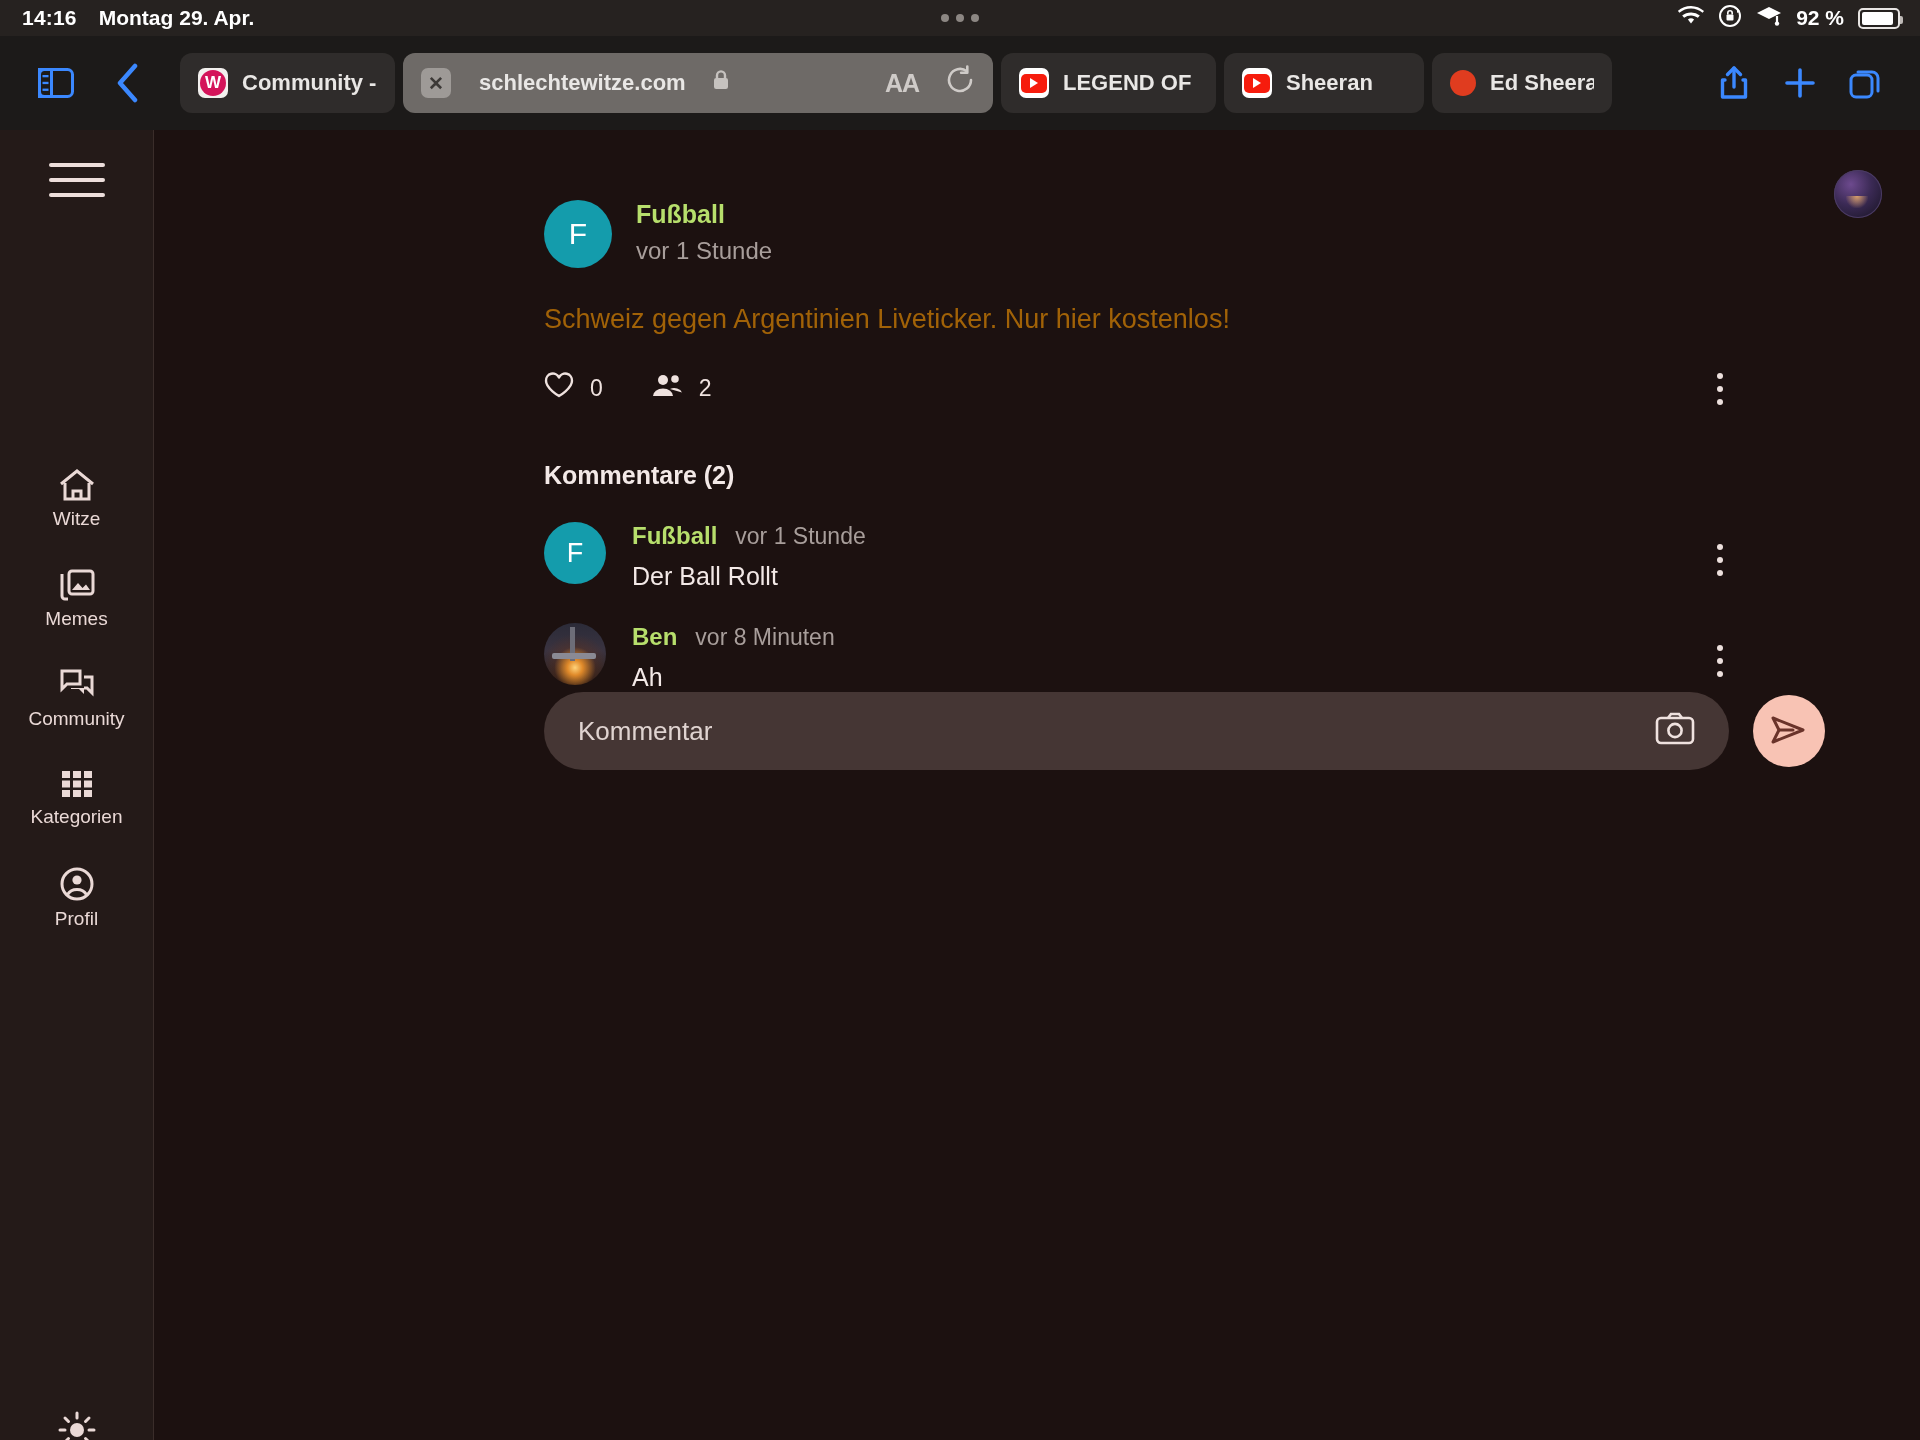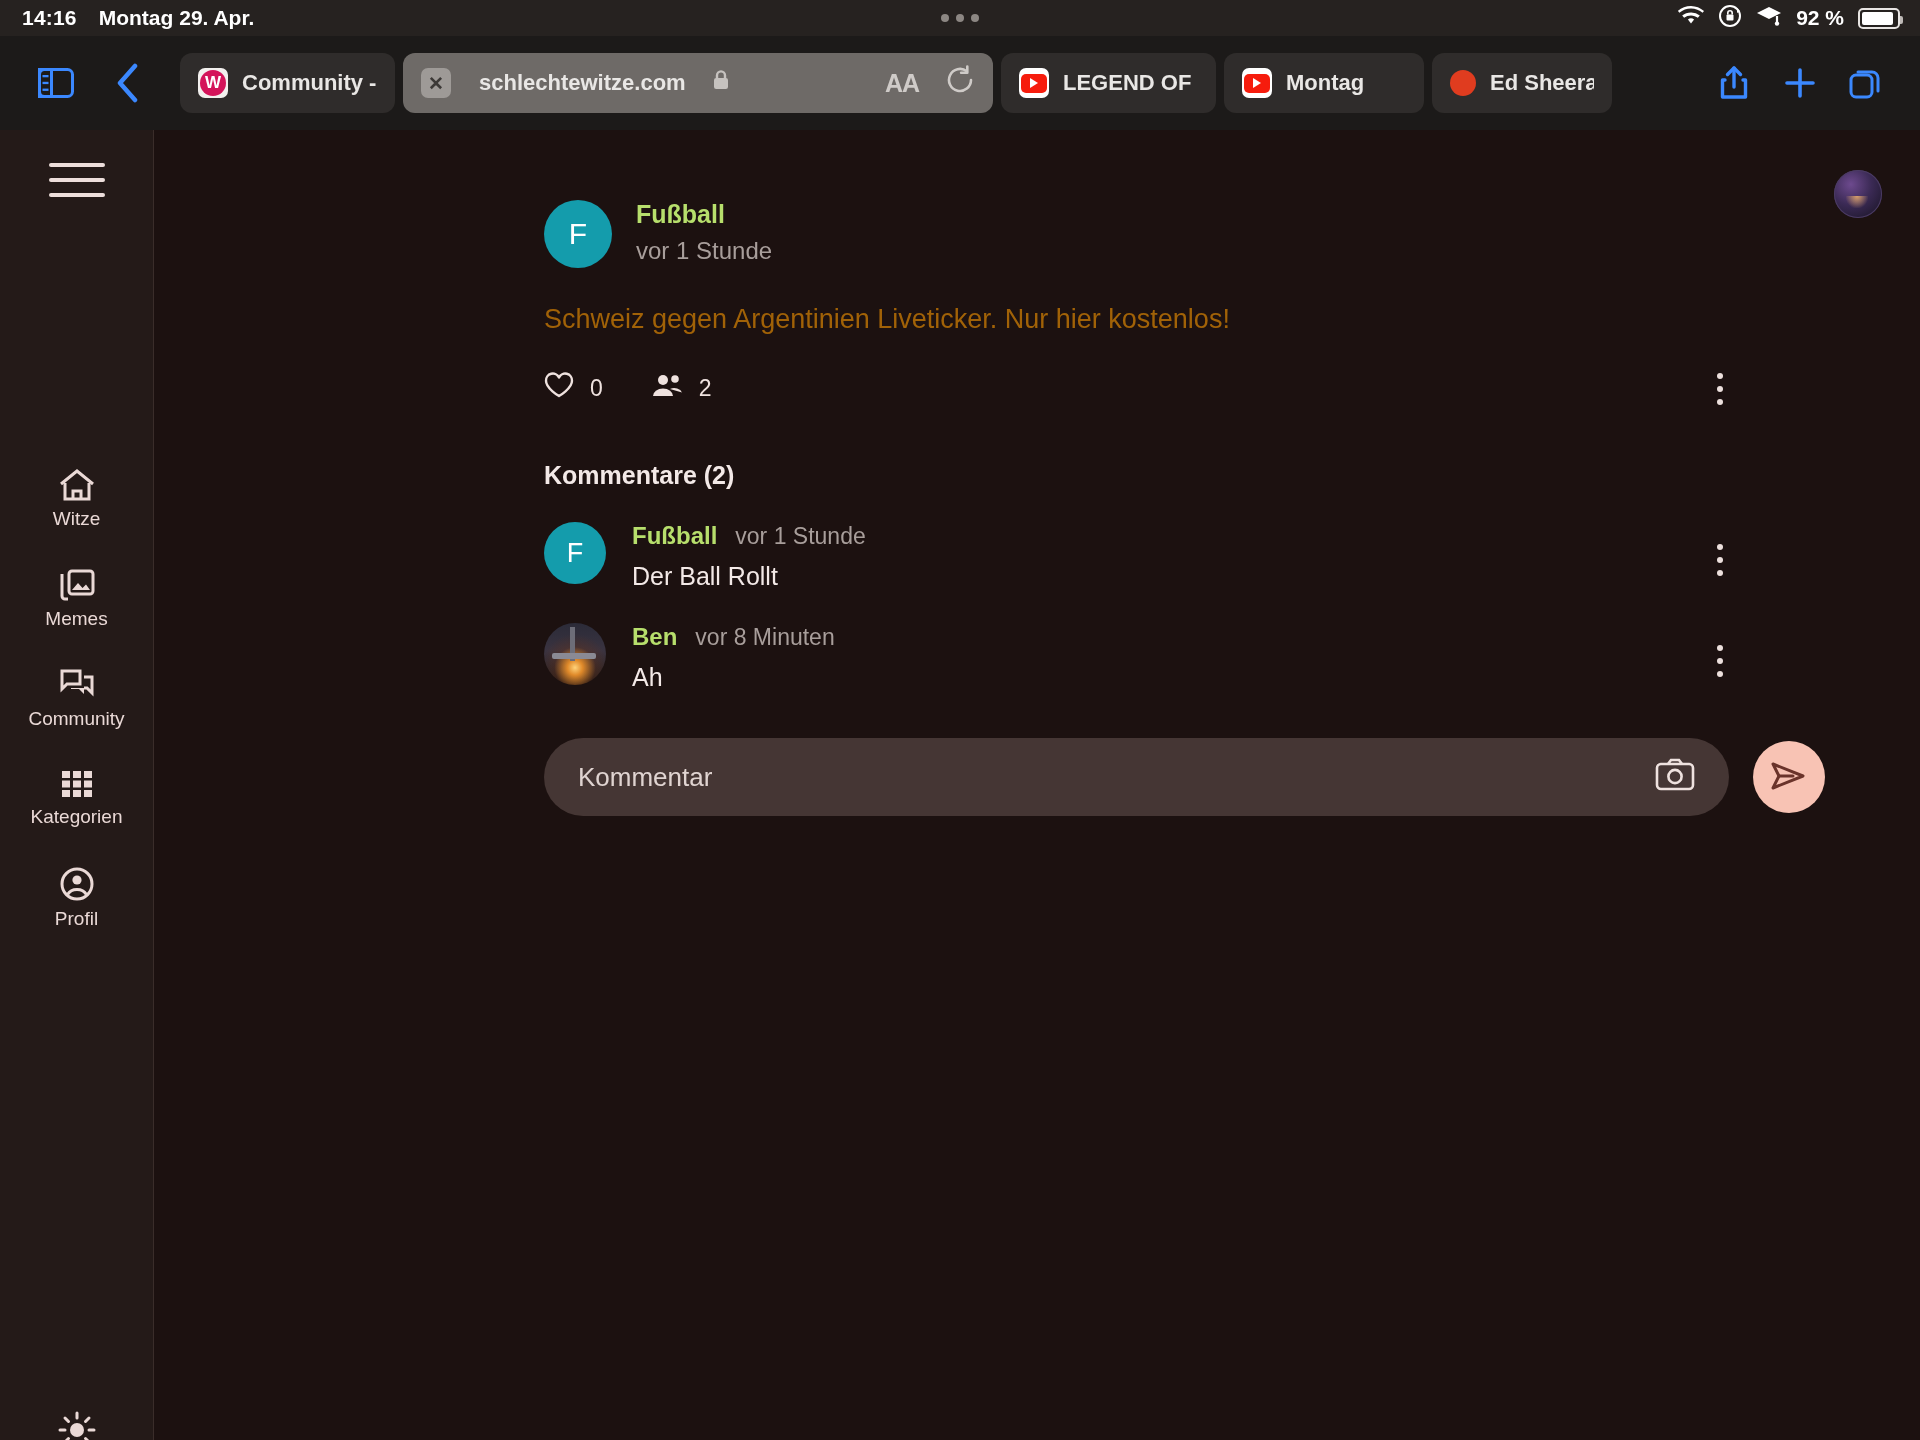--- a/index.html
+++ b/index.html
@@ -151,21 +151,21 @@
 
   #comments-title{ margin-top:56px; font-size:25px; font-weight:bold; color:#f3e9e7; }
 
   .comment{ margin-top:32px; display:flex; position:relative; }
   .comment .meta{ margin-left:26px; }
   .comment .metaline{ display:flex; align-items:baseline; gap:18px; }
   .comment .cauthor{ font-size:24px; color:#b7df6c; font-weight:bold; }
   .comment .ctime{ font-size:23px; color:#a89e9b; }
   .comment .ctext{ margin-top:12px; font-size:25px; color:#f3e9e7; }
 
-  #composer{ margin-top:46px; display:flex; align-items:center; gap:24px; }
+  #composer{ display:flex; align-items:center; gap:24px; }
   #comment-box{ width:1185px; height:78px; border-radius:39px; background:#453634;
                 display:flex; align-items:center; padding:0 34px; }
   #comment-input{ flex:1 1 auto; background:transparent; border:0; outline:none;
                   font-family:"Liberation Sans", sans-serif; font-size:26px; color:#f0e6e4; }
   #comment-input::placeholder{ color:#e0d4d1; }
   #send-button{ width:72px;height:72px;border-radius:50%;background:#f8c3b4;
                 display:flex;align-items:center;justify-content:center; border:0; }
 </style>
 </head>
 <body>
@@ -259,21 +259,21 @@
       <span class="fav yt">
           <b></b>
         </span>
       <span class="tabtext">LEGEND OF Z</span>
     </div>
 
     <div class="tab w4">
       <span class="fav yt">
           <b></b>
         </span>
-      <span class="tabtext">Montag</span>
+      <span class="tabtext">Sheeran</span>
     </div>
 
     <div class="tab w5">
       <span class="fav es"></span>
       <span class="tabtext">Ed Sheeran - </span>
     </div>
   </div>
 
   <div id="tools">
     <div class="navbtn">

